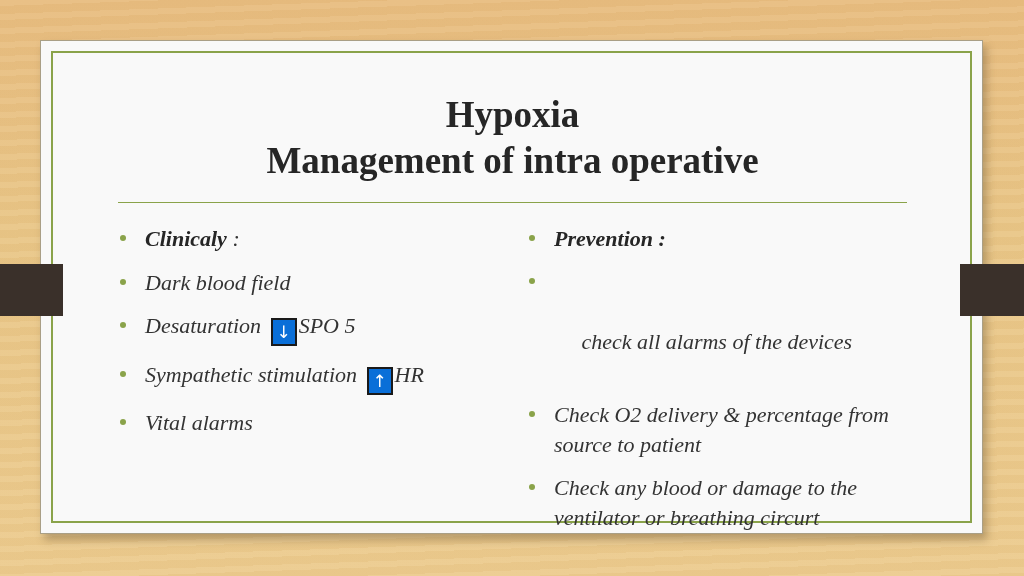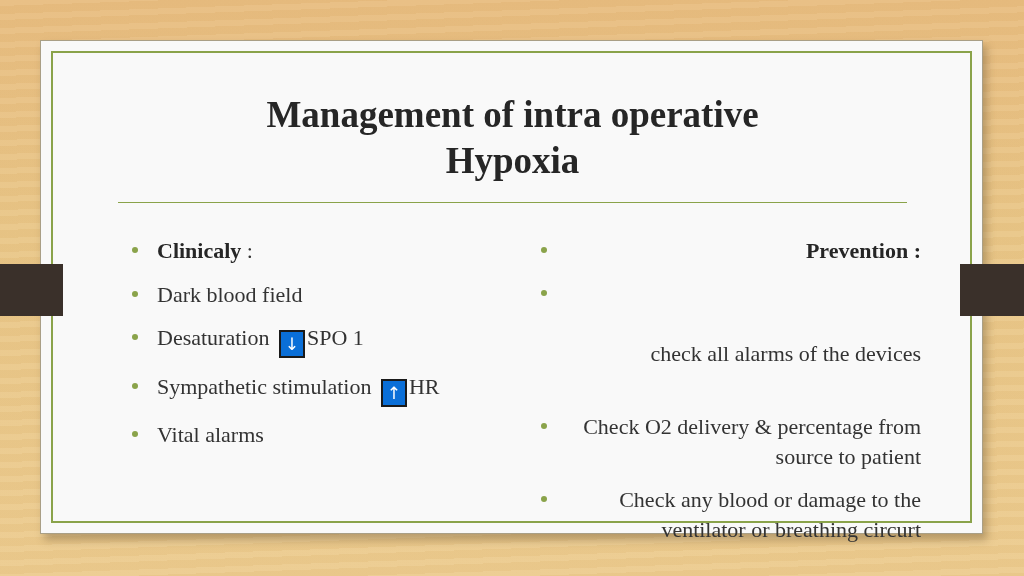--- a/index.html
+++ b/index.html
@@ -27,26 +27,26 @@
   }
   .tab.left { left:0; width:63px; }
   .tab.right { left:960px; width:64px; }
   .title {
     position:absolute; left:118px; width:789px; top:92px;
     text-align:center; font-weight:bold; font-size:37px; line-height:46px; color:#262626;
   }
   .rule {
     position:absolute; left:118px; width:789px; top:202px; height:1px; background:#8aa34a;
   }
-  ul { list-style:none; margin:16px; padding:0; position:absolute; }
+  ul { list-style:none; margin:4px; padding:0; position:absolute;font-style:italic; }
   .col-left { left:116px; top:220px; width:370px; }
   .col-right { left:525px; top:220px; width:380px; }
   li { position:relative; padding-left:25px; font-size:22px; line-height:30px; color:#333; }
   .col-left li { margin-bottom:13.5px; }
-  .col-right li { margin-bottom:13px;text-align:right; }
+  .col-right li { margin-bottom:13px; }
   li .bullet {
     position:absolute; left:0; top:11px; width:6px; height:6px; border-radius:50%; background:#8aa34a;
   }
   .bold { font-weight:bold; color:#262626; }
   .arrow-box {
     display:inline-block; width:26px; height:28px; background:#0a6fd8; border:2px solid #1a1a1a;
     box-sizing:border-box; color:#fff; text-align:center; vertical-align:-5px;
     font-family: "DejaVu Sans", sans-serif; font-size:17px; line-height:24px; margin:0 2px 0 4px;
   }
 </style>
@@ -56,39 +56,39 @@
 <div class="wood-grain"></div>
 
 <div class="card">
   <div class="inner-border"></div>
 </div>
 
 <div class="tab left"></div>
 <div class="tab right"></div>
 
 <div class="title">
+  <div>Hypoxia</div>
   <div>Management of  intra operative</div>
-  <div>Hypoxia</div>
 </div>
 
 <div class="rule"></div>
 
 <ul class="col-left">
   <li>
     <span class="bullet"></span>
     <span class="bold">Clinicaly</span><span> :</span>
   </li>
   <li>
     <span class="bullet"></span>
     <span>Dark blood field</span>
   </li>
   <li>
     <span class="bullet"></span>
     <span>Desaturation</span>
-    <span class="arrow-box">↓</span><span>SPO 1</span>
+    <span class="arrow-box">↓</span><span>SPO 5</span>
   </li>
   <li>
     <span class="bullet"></span>
     <span>Sympathetic stimulation</span>
     <span class="arrow-box">↑</span><span>HR</span>
   </li>
   <li>
     <span class="bullet"></span>
     <span>Vital alarms</span>
   </li>

